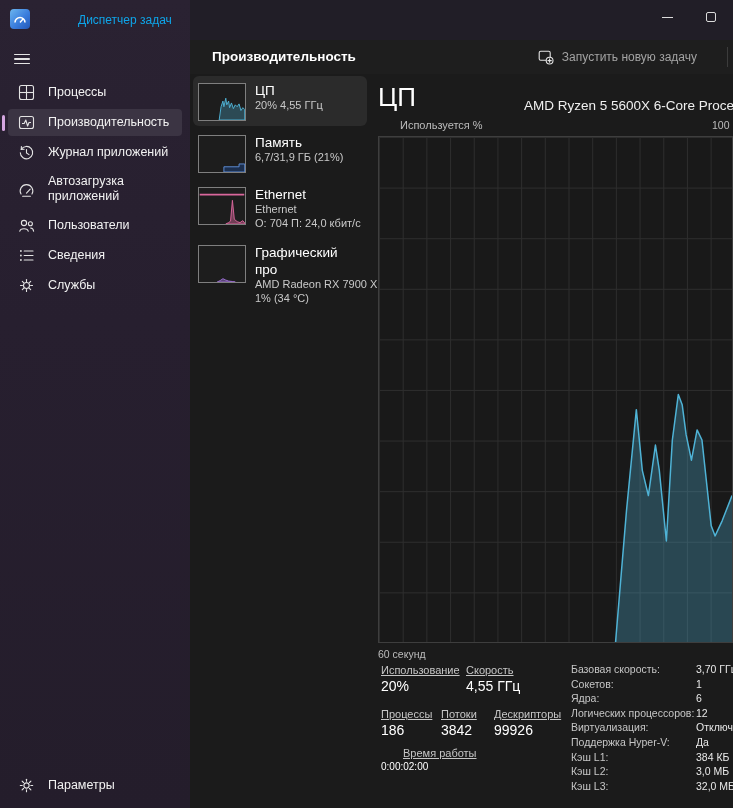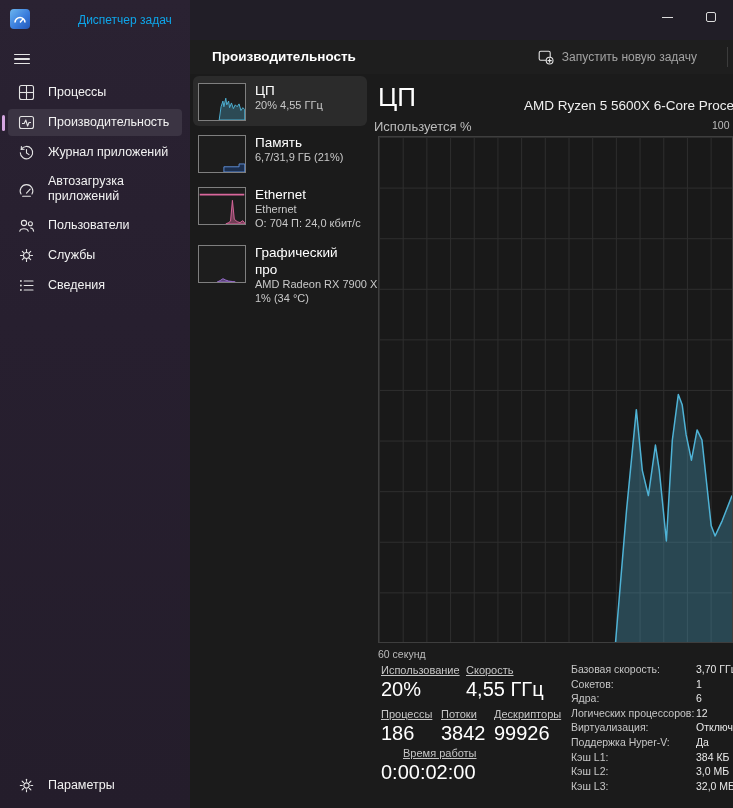--- a/index.html
+++ b/index.html
@@ -46,33 +46,33 @@
   .panel { position:relative; min-height:50px; margin-bottom:2px; border-radius:6px; padding:6px 4px 6px 62px; cursor:default; }
   .panel.selected { background:#2b2b2b; }
   .thumb { position:absolute; left:5px; top:7px; width:48px; height:38px; border:1px solid #7f7f7f; background:#1d1d1d; }
   .thumb svg { display:block; width:46px; height:36px; }
   .panel-title { font-size:13.5px; color:#fff; line-height:17px; }
   .panel-sub { font-size:11px; color:#c9c9c9; line-height:13.5px; white-space:nowrap; }
 
   
   #cpu-title { position:absolute; left:378px; top:82px; font-size:26px; font-weight:400; color:#fff; }
   #cpu-subtitle { position:absolute; left:524px; top:98px; font-size:13.5px; color:#f0f0f0; white-space:nowrap; }
-  #axis-tl { position:absolute; left:374px; top:119px; font-size:13px; color:#bdbdbd; }
+  #axis-tl { position:absolute; left:400px; top:119px; font-size:11px; color:#bdbdbd; }
   #axis-tr { position:absolute; left:712px; top:119px; font-size:10.5px; color:#bdbdbd; white-space:nowrap; }
   #chart { position:absolute; left:378px; top:136px; width:355px; height:507px;
            border:1px solid #3e3e3e; background-color:#191919;
            background-image:linear-gradient(to right,#2d2d2d 1px, transparent 1px),
                             linear-gradient(to bottom,#2d2d2d 1px, transparent 1px);
            background-size:23.7px 50.6px; }
   #chart svg { position:absolute; left:0; top:0; width:100%; height:100%; }
   #axis-bl { position:absolute; left:378px; top:648px; font-size:10.5px; color:#bdbdbd; }
 
   .stat-label { position:absolute; font-size:11px; color:#c6c6c6; white-space:nowrap;text-decoration:underline; }
-  .stat-value { position:absolute; font-size:20px; font-weight:400; color:#fff; white-space:nowrap; }
-  .stat-value.small { font-size:20px; }
+  .stat-value { position:absolute; font-size:14px; font-weight:400; color:#fff; white-space:nowrap; }
+  .stat-value.small { font-size:10px; }
 
   #details { position:absolute; left:563px; top:663px; width:170px;margin-left:8px; }
   .detail-row { position:relative; height:14.6px; font-size:10.5px; color:#c6c6c6; white-space:nowrap; }
   .detail-row .dv { position:absolute; left:125px; color:#e8e8e8; }
 </style>
 </head>
 <body>
 
 <div id="window">
   <div id="left-col"></div>
@@ -131,45 +131,45 @@
       <span class="side-label">Автозагрузка приложений</span>
     </div>
     <div class="side-item">
       <svg width="17" height="17" viewBox="0 0 17 17" fill="none" stroke="#e4e4e4" stroke-width="1.1" stroke-linecap="round">
           <circle cx="6" cy="6" r="2.6"></circle>
           <path d="M1.8,14.3 c0.4,-3.4 8,-3.4 8.4,0"></path>
           <circle cx="12.4" cy="6.8" r="2"></circle>
           <path d="M12.6,11 c1.9,0.1 2.8,1.3 3,3.2"></path>
         </svg>
       <span class="side-label">Пользователи</span>
+    </div>
+    <div class="side-item">
+      <svg width="17" height="17" viewBox="0 0 17 17" fill="none" stroke="#e4e4e4" stroke-width="1.1" stroke-linecap="round">
+          <circle cx="2.9" cy="4" r="0.9" fill="#e4e4e4" stroke="none"></circle>
+          <circle cx="2.9" cy="8.5" r="0.9" fill="#e4e4e4" stroke="none"></circle>
+          <circle cx="2.9" cy="13" r="0.9" fill="#e4e4e4" stroke="none"></circle>
+          <line x1="6.2" y1="4" x2="15" y2="4"></line>
+          <line x1="6.2" y1="8.5" x2="15" y2="8.5"></line>
+          <line x1="6.2" y1="13" x2="15" y2="13"></line>
+        </svg>
+      <span class="side-label">Сведения</span>
     </div>
     <div class="side-item">
       <svg width="17" height="17" viewBox="0 0 17 17" fill="none" stroke="#e4e4e4" stroke-width="1.1" stroke-linecap="round">
           <circle cx="8.5" cy="8.5" r="3"></circle>
           <line x1="8.5" y1="2.5" x2="8.5" y2="4.4"></line>
           <line x1="8.5" y1="12.6" x2="8.5" y2="14.5"></line>
           <line x1="2.5" y1="8.5" x2="4.4" y2="8.5"></line>
           <line x1="12.6" y1="8.5" x2="14.5" y2="8.5"></line>
           <line x1="4.3" y1="4.3" x2="5.6" y2="5.6"></line>
           <line x1="11.4" y1="11.4" x2="12.7" y2="12.7"></line>
           <line x1="11.4" y1="5.6" x2="12.7" y2="4.3"></line>
           <line x1="4.3" y1="12.7" x2="5.6" y2="11.4"></line>
         </svg>
       <span class="side-label">Службы</span>
-    </div>
-    <div class="side-item">
-      <svg width="17" height="17" viewBox="0 0 17 17" fill="none" stroke="#e4e4e4" stroke-width="1.1" stroke-linecap="round">
-          <circle cx="2.9" cy="4" r="0.9" fill="#e4e4e4" stroke="none"></circle>
-          <circle cx="2.9" cy="8.5" r="0.9" fill="#e4e4e4" stroke="none"></circle>
-          <circle cx="2.9" cy="13" r="0.9" fill="#e4e4e4" stroke="none"></circle>
-          <line x1="6.2" y1="4" x2="15" y2="4"></line>
-          <line x1="6.2" y1="8.5" x2="15" y2="8.5"></line>
-          <line x1="6.2" y1="13" x2="15" y2="13"></line>
-        </svg>
-      <span class="side-label">Сведения</span>
     </div>
   </div>
 
   <div id="settings-item">
     <div class="side-item">
       <svg width="17" height="17" viewBox="0 0 17 17" fill="none" stroke="#e4e4e4" stroke-width="1.1" stroke-linecap="round">
           <circle cx="8.5" cy="8.5" r="2.6"></circle>
           <line x1="8.5" y1="2.3" x2="8.5" y2="4.2"></line>
           <line x1="8.5" y1="12.8" x2="8.5" y2="14.7"></line>
           <line x1="2.3" y1="8.5" x2="4.2" y2="8.5"></line>

